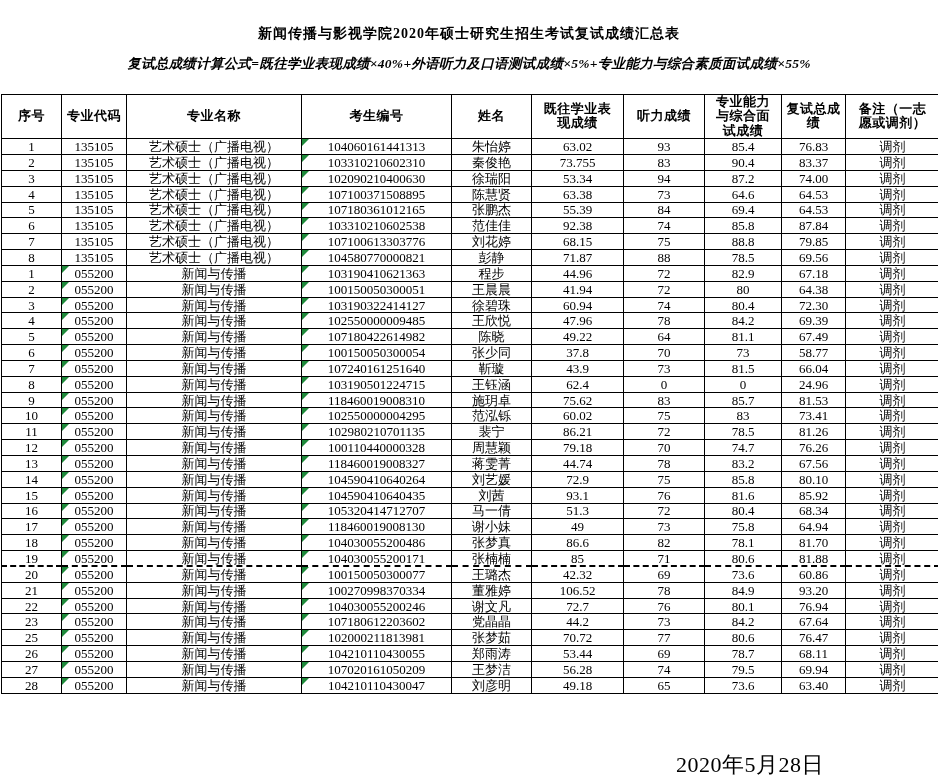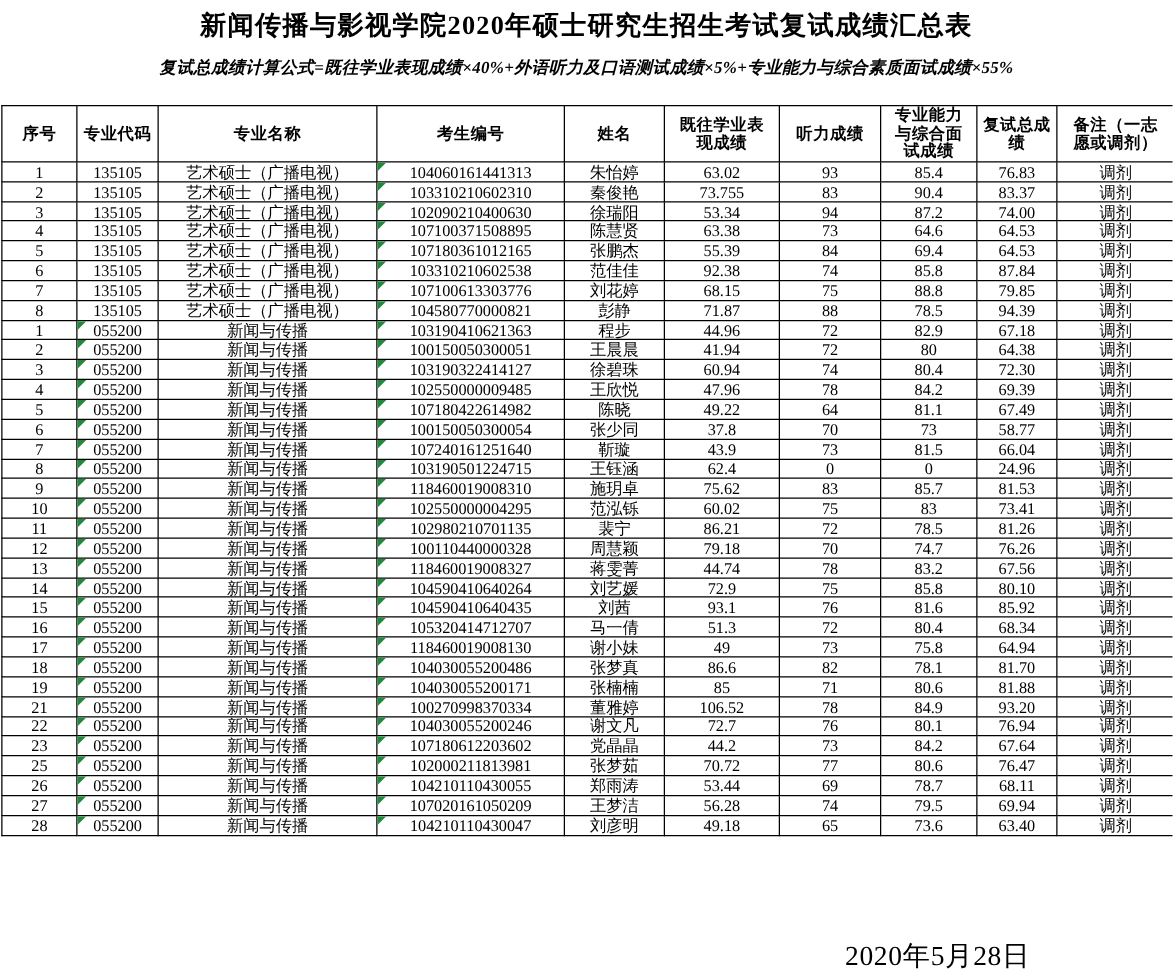--- a/index.html
+++ b/index.html
@@ -6,23 +6,23 @@
   html, body { margin: 0; padding: 0; }
   body {
     width: 938px; height: 776px;
     background: #ffffff;
     color: #000;
     font-family: "Liberation Serif", "DejaVu Serif", serif;
   }
   .page { position: relative; width: 938px; height: 776px; overflow: hidden; background: #fff; }
 
   .doc-title {
-    padding-top: 7px;
+    padding-top: 25px;
     text-align: center;
-    font-size: 21px;
+    font-size: 14px;
     font-weight: bold;
     letter-spacing: 1px;
     line-height: 1.25;
   }
   .doc-formula {
     margin-top: 12px;
     text-align: center;
     font-size: 13.5px;
     font-weight: 600;
     letter-spacing: 0.3px;
@@ -205,21 +205,21 @@
         </tr>
         <tr>
           <td>8</td>
           <td>135105</td>
           <td>艺术硕士（广播电视）</td>
           <td class="flag">104580770000821</td>
           <td>彭静</td>
           <td>71.87</td>
           <td>88</td>
           <td>78.5</td>
-          <td>94.39</td>
+          <td>69.56</td>
           <td>调剂</td>
         </tr>
         <tr>
           <td>1</td>
           <td class="flag">055200</td>
           <td>新闻与传播</td>
           <td class="flag">103190410621363</td>
           <td>程步</td>
           <td>44.96</td>
           <td>72</td>
@@ -436,20 +436,32 @@
           <td class="flag">055200</td>
           <td>新闻与传播</td>
           <td class="flag">104030055200171</td>
           <td>张楠楠</td>
           <td>85</td>
           <td>71</td>
           <td>80.6</td>
           <td>81.88</td>
           <td>调剂</td>
         </tr>
+        <tr class="pb">
+          <td>20</td>
+          <td class="flag">055200</td>
+          <td>新闻与传播</td>
+          <td class="flag">100150050300077</td>
+          <td>王璐杰</td>
+          <td>42.32</td>
+          <td>69</td>
+          <td>73.6</td>
+          <td>60.86</td>
+          <td>调剂</td>
+        </tr>
         <tr>
           <td>21</td>
           <td class="flag">055200</td>
           <td>新闻与传播</td>
           <td class="flag">100270998370334</td>
           <td>董雅婷</td>
           <td>106.52</td>
           <td>78</td>
           <td>84.9</td>
           <td>93.20</td>

